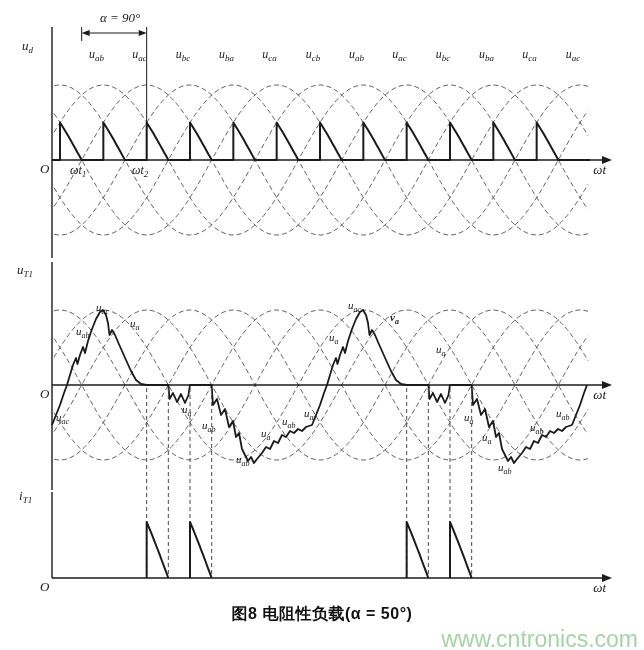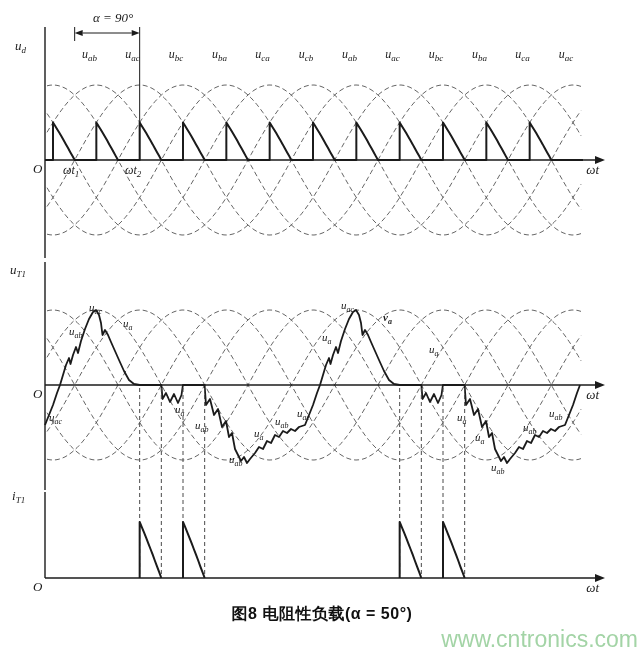--- a/index.html
+++ b/index.html
@@ -1,18 +1,18 @@
 <!DOCTYPE html>
 <html><head>
 <meta charset="utf-8">
 <style>
   html,body{margin:0;padding:0;background:#ffffff;}
   .page{position:relative;width:644px;height:650px;background:#ffffff;overflow:hidden;
         font-family:"Liberation Serif", serif;}
-  .diagram-wrap{position:absolute;left:5px;top:0;width:529px;height:600px;}
+  .diagram-wrap{position:absolute;left:12px;top:0;width:529px;height:600px;}
   .caption{position:absolute;left:0;top:604px;width:644px;text-align:center;
            font-family:"Liberation Sans", sans-serif;font-weight:bold;font-size:16px;
            letter-spacing:.5px;}
   .watermark{position:absolute;right:6px;top:626px;
              font-family:Liberation Sans, sans-serif;font-size:23px;}
 </style>
 </head>
 <body>
 
 <div class="page">

